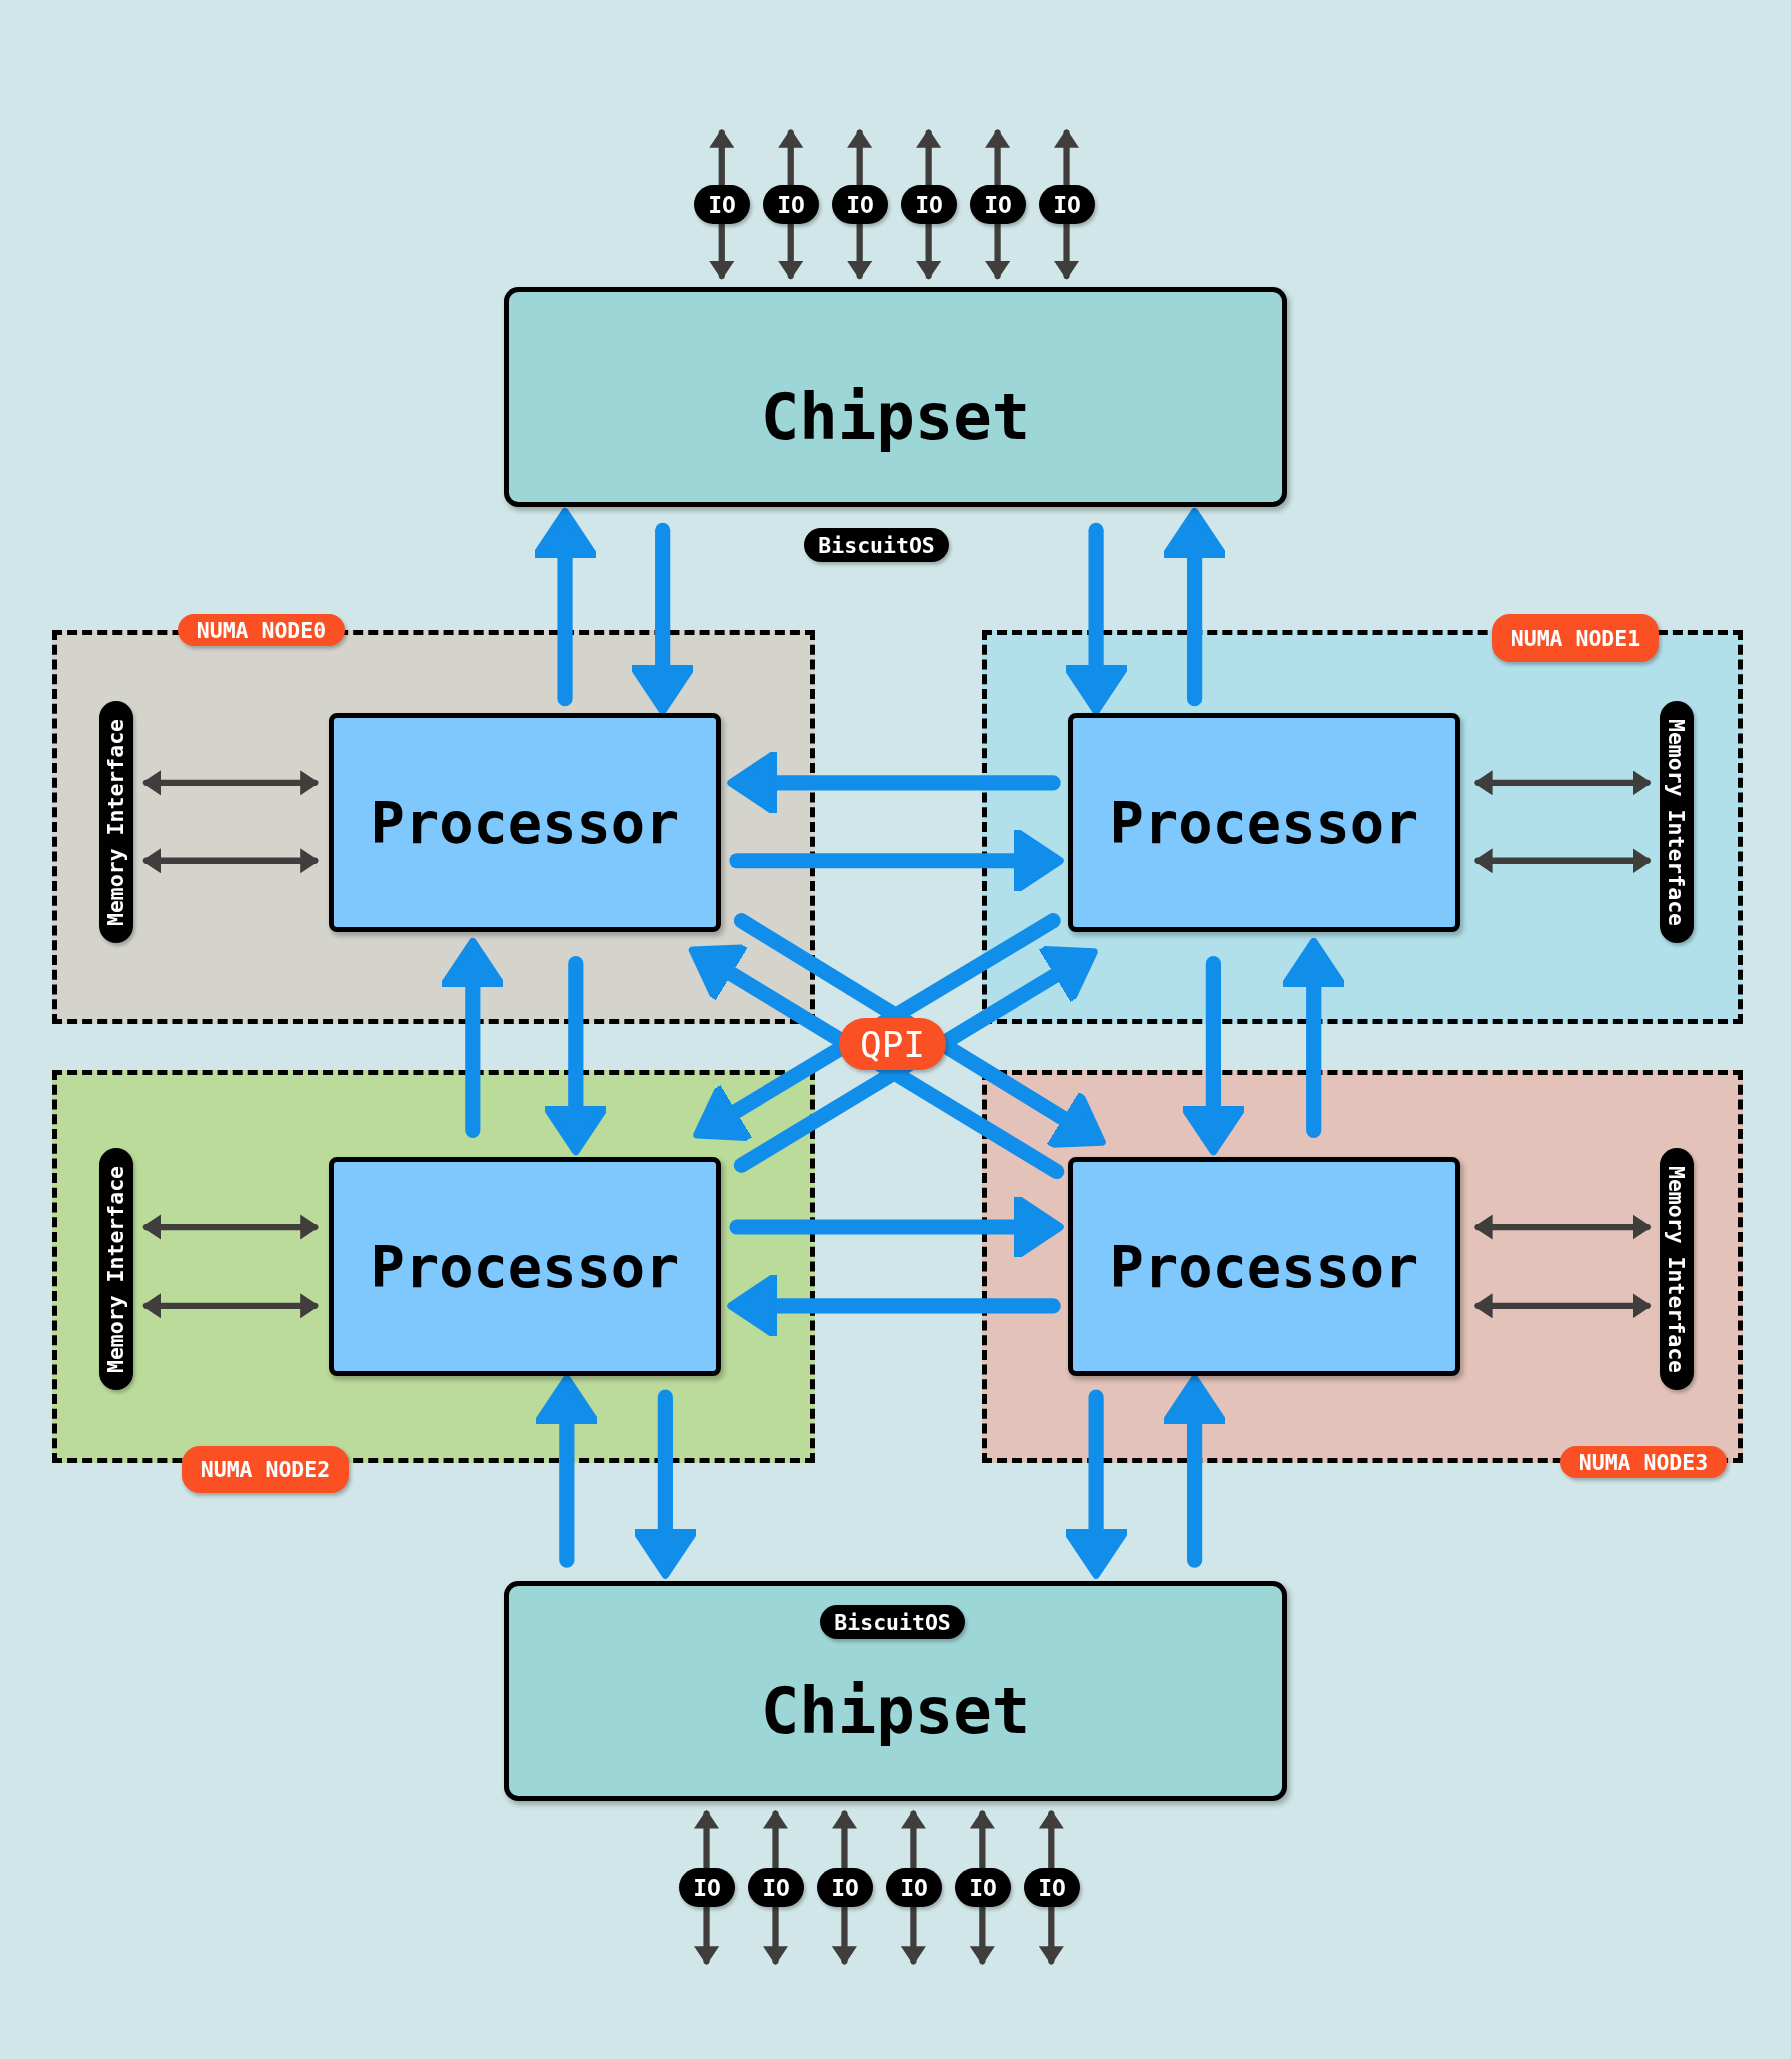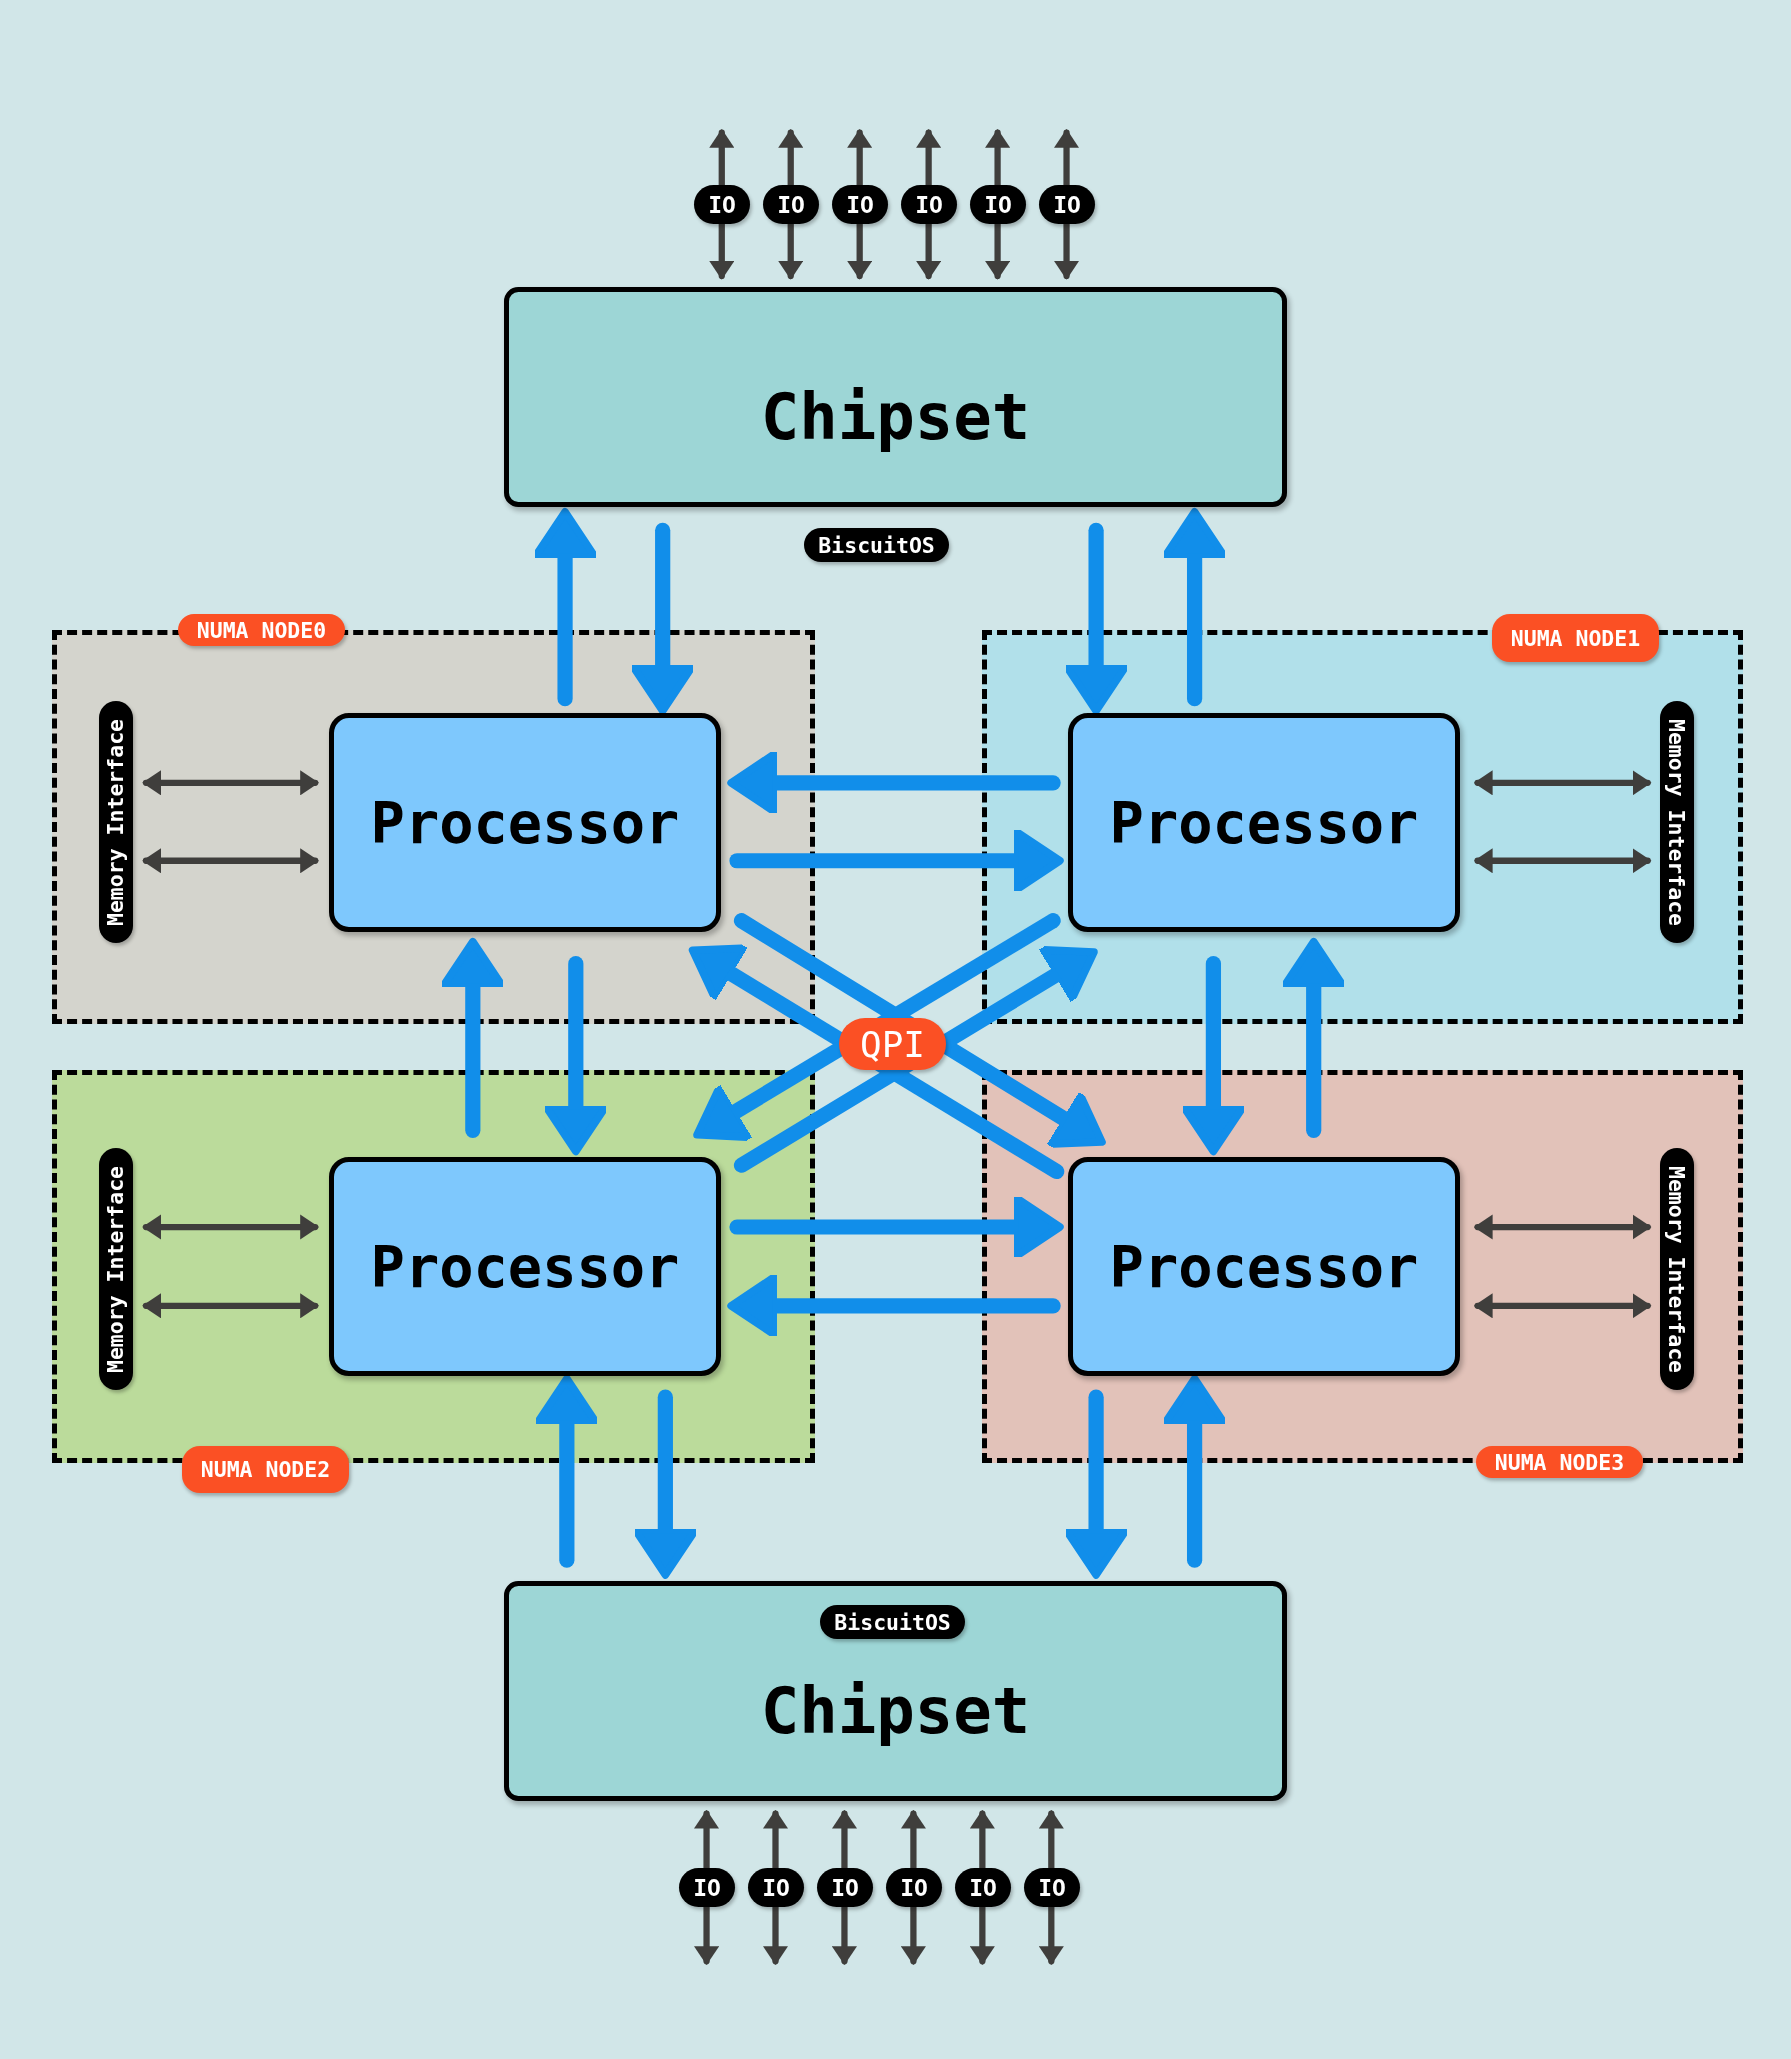--- a/index.html
+++ b/index.html
@@ -1,21 +1,21 @@
 <!DOCTYPE html>
 <html style="font-size:14.3px"><head>
 <meta charset="utf-8">
 <style>
   html,body{margin:0;padding:0;}
   body{width:1791px;height:2060px;background:#d1e6e8;position:relative;overflow:hidden;font-family:"DejaVu Sans Mono","Liberation Mono",monospace;}
   .abs{position:absolute;box-sizing:border-box;}
   .node{border:5.4px dashed #000;}
   .chip{background:#9dd6d6;border:5.4px solid #000;border-radius:14.3px;box-shadow:2.7px 3.6px 5.4px rgba(0,0,0,.25);display:flex;align-items:center;justify-content:center;}
   .chip span{font-size:64px;font-weight:bold;color:#000;margin-top:40px;}
-  .proc{background:#7ec8fd;border:5.4px solid #000;border-radius:20px;box-shadow:2.7px 3.6px 5.4px rgba(0,0,0,.25);display:flex;align-items:center;justify-content:center;}
+  .proc{background:#7ec8fd;border:5.4px solid #000;border-radius:8px;box-shadow:2.7px 3.6px 5.4px rgba(0,0,0,.25);display:flex;align-items:center;justify-content:center;}
   .proc span{font-size:57px;font-weight:bold;color:#000;}
   .pill{background:#000;color:#fff;border-radius:18px;display:flex;align-items:center;justify-content:center;font-weight:bold;box-shadow:1.8px 2.7px 3.6px rgba(0,0,0,.25);white-space:nowrap;}
   .numa{background:#fb5024;color:#fff;border-radius:18px;display:flex;align-items:center;justify-content:center;font-weight:bold;font-size:21.5px;box-shadow:1.8px 2.7px 3.6px rgba(0,0,0,.25);}
   .io{font-size:23px;width:56px;height:39px;border-radius:19.7px;text-align:center;}
   .biscuit{font-size:21.5px;height:34px;padding:0 14.3px;border-radius:17px;margin-top:40px;}
   .mem{font-size:21.5px;width:34px;height:242px;border-radius:17px;}
   .mem span{display:block;transform:rotate(-90deg);white-space:nowrap;}
   .mem.right span{transform:rotate(90deg);}
   .qpi{font-size:36px;width:107px;height:52px;border-radius:26px;background:#fb5024;color:#fff;display:flex;align-items:center;justify-content:center;font-weight:normal;box-shadow:1.8px 2.7px 3.6px rgba(0,0,0,.25);}
   svg#arrows{position:absolute;left:0;top:0;}
@@ -119,21 +119,21 @@
 <div class="abs proc" style="left:329px;top:1157px;width:392px;height:219px;">
   <span>Processor</span>
 </div>
 <div class="abs proc" style="left:1068px;top:1157px;width:392px;height:219px;">
   <span>Processor</span>
 </div>
 
 <div class="abs numa" style="left:178px;top:614px;width:167px;height:32px;">NUMA NODE0</div>
 <div class="abs numa" style="left:1492px;top:614px;width:167px;height:48px;">NUMA NODE1</div>
 <div class="abs numa" style="left:182px;top:1446px;width:167px;height:47px;">NUMA NODE2</div>
-<div class="abs numa" style="left:1476px;top:1446px;width:167px;height:32px;">NUMA NODE3</div>
+<div class="abs numa" style="left:1560px;top:1446px;width:167px;height:32px;">NUMA NODE3</div>
 
 <div class="abs pill mem" style="left:99px;top:701px;">
     <span>Memory Interface</span>
   </div>
 <div class="abs pill mem right" style="left:1660px;top:701px;">
     <span>Memory Interface</span>
   </div>
 <div class="abs pill mem" style="left:99px;top:1148px;">
     <span>Memory Interface</span>
   </div>

